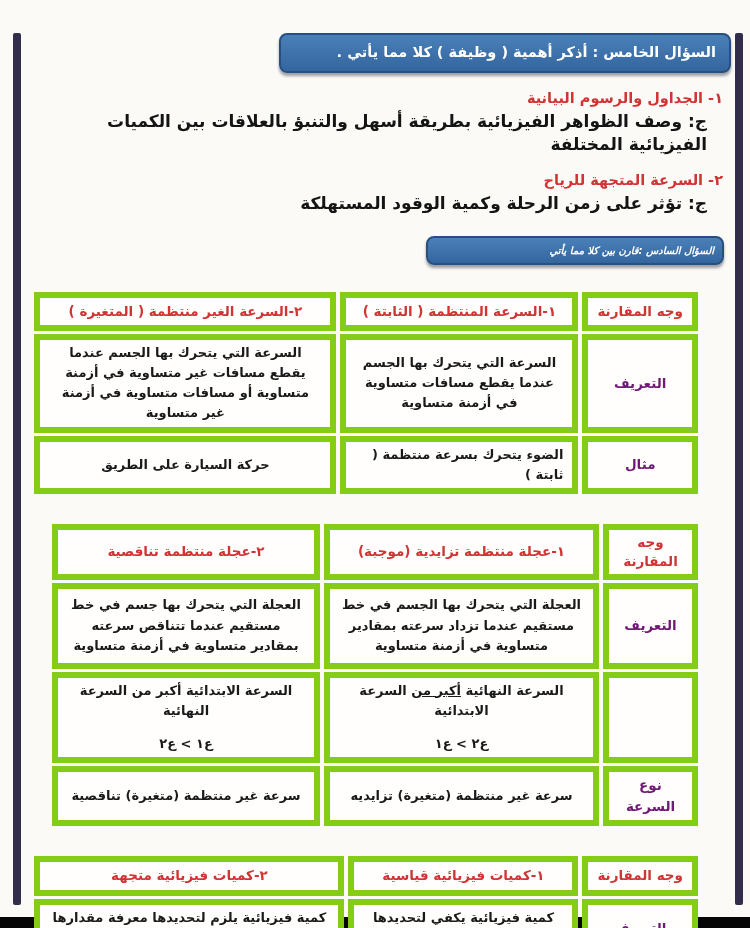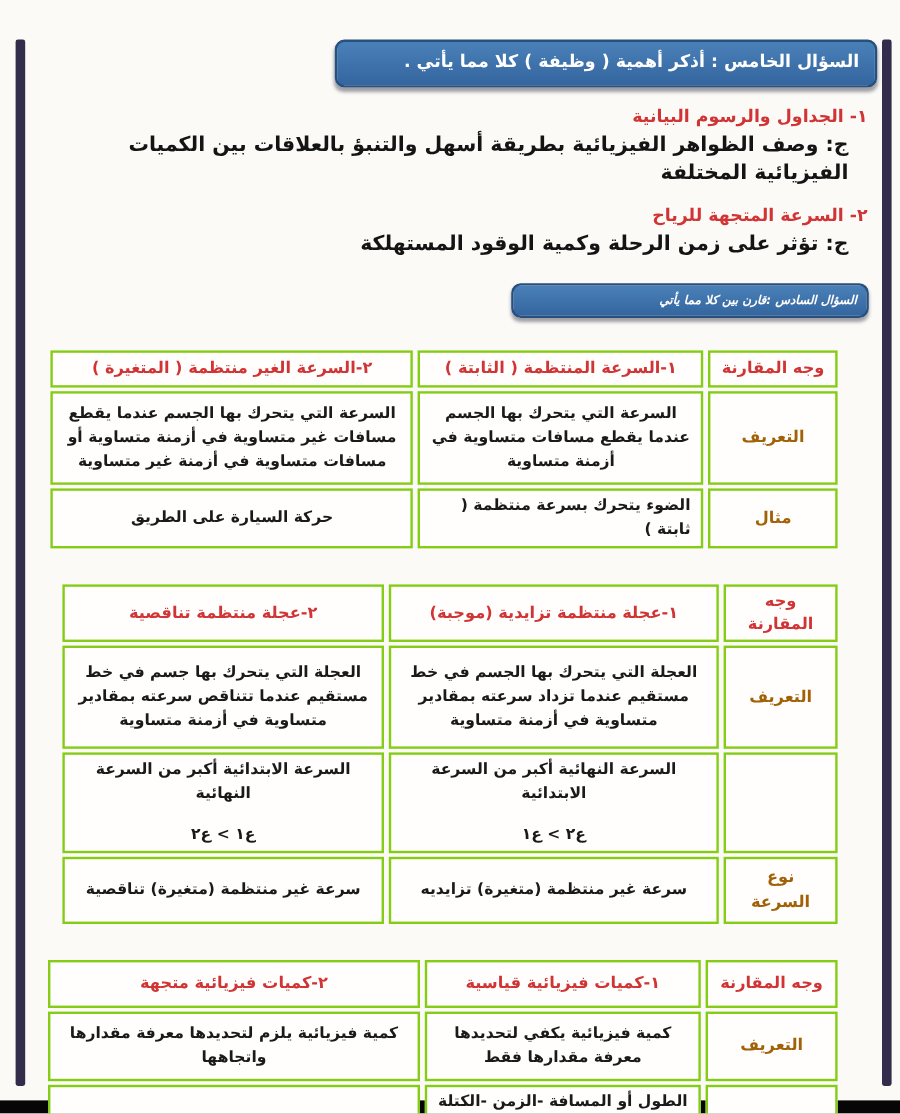--- a/index.html
+++ b/index.html
@@ -36,30 +36,30 @@
   .qtitle { color:#d03434; font-weight:bold; font-size:14.5px; margin-top:16px; }
   .answer { color:#141414; font-weight:bold; font-size:17px; margin:3px 16px 6px 0; }
 
   
   table.cmp {
     border-collapse:separate; border-spacing:4px 3px;
     margin:24px 48px 0 0;
   }
   table.cmp td {
     box-sizing:border-box;
-    border:2px solid #84cc16; background:#fffefd;
+    border:6px solid #84cc16; background:#fffefd;
     text-align:center; vertical-align:middle;
     font-weight:bold; color:#1a1a1a;
     font-size:13px; line-height:1.55; padding:3px 9px;
   }
   table.cmp td.hd  { color:#d03434; font-size:13.5px; }
-  table.cmp td.lbl { color:#a16207; font-size:13.5px; }
+  table.cmp td.lbl { color:#701a75; font-size:13.5px; }
   .nowrap { white-space:nowrap; }
   .ralign { text-align:right !important; }
-  .ul { }
+  .ul { text-decoration:underline; }
   .formula { display:block; margin-top:13px; letter-spacing:2px; }
 
   
   .t1 .rh { height:30px; } .t1 .r1 { height:78px; } .t1 .r2 { height:40px; }
   .t2 .rh { height:48px; } .t2 .r1 { height:86px; } .t2 .r2 { height:72px; } .t2 .r3 { height:56px;margin-top:40px; }
   .t3 .rh { height:40px; } .t3 .r1 { height:58px; } .t3 .r2 { height:62px; }
   .t2 td.corner2 { font-size:14px; line-height:1.4; }
 </style>
 </head>
 <body>

